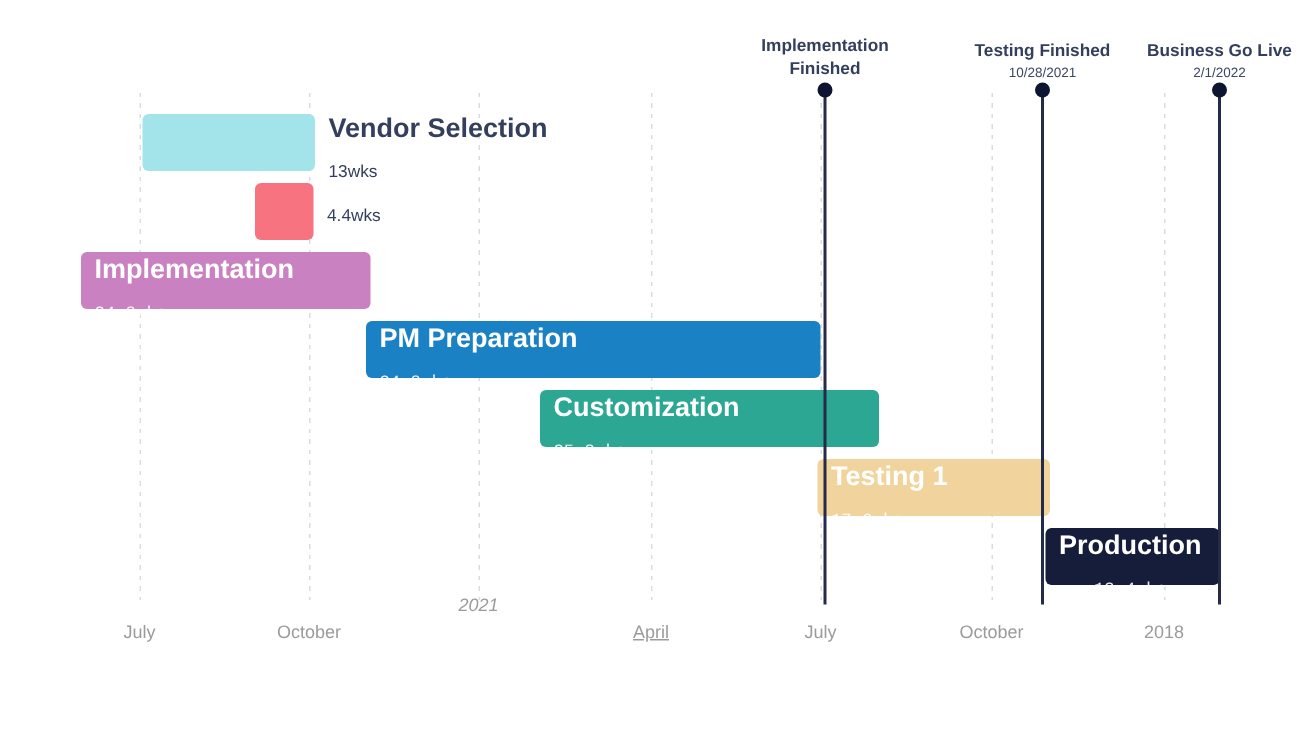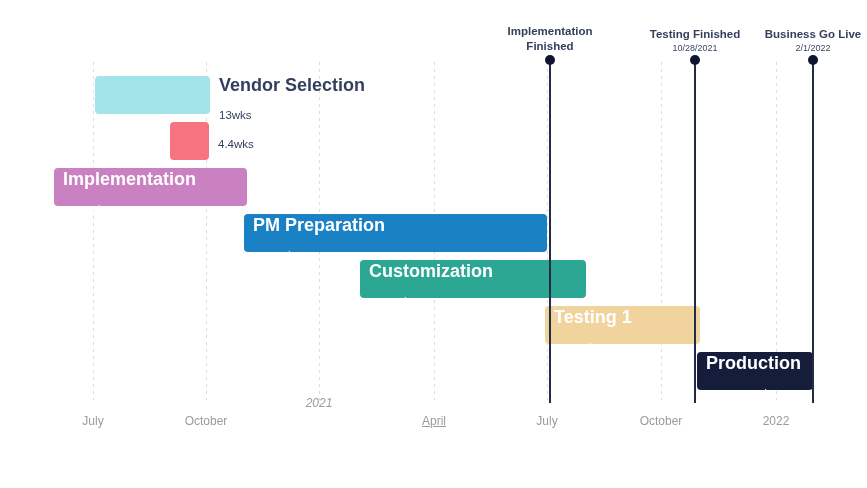--- a/index.html
+++ b/index.html
@@ -152,15 +152,15 @@
         <div class="date">2/1/2022</div>
       </div>
     </div>
   <div id="axis-layer">
       <div class="axis-label" style="left: 93px; top: 414px;">July</div>
       <div class="axis-label" style="left: 206px; top: 414px;">October</div>
       <div class="axis-label" style="left: 319px; top: 396px; font-style: italic;">2021</div>
       <div class="axis-label" style="left: 434px; top: 414px; text-decoration: underline;">April</div>
       <div class="axis-label" style="left: 547px; top: 414px;">July</div>
       <div class="axis-label" style="left: 661px; top: 414px;">October</div>
-      <div class="axis-label" style="left: 776px; top: 414px;">2022</div>
+      <div class="axis-label" style="left: 776px; top: 414px;">2018</div>
     </div>
 </div>
 
 </body></html>

